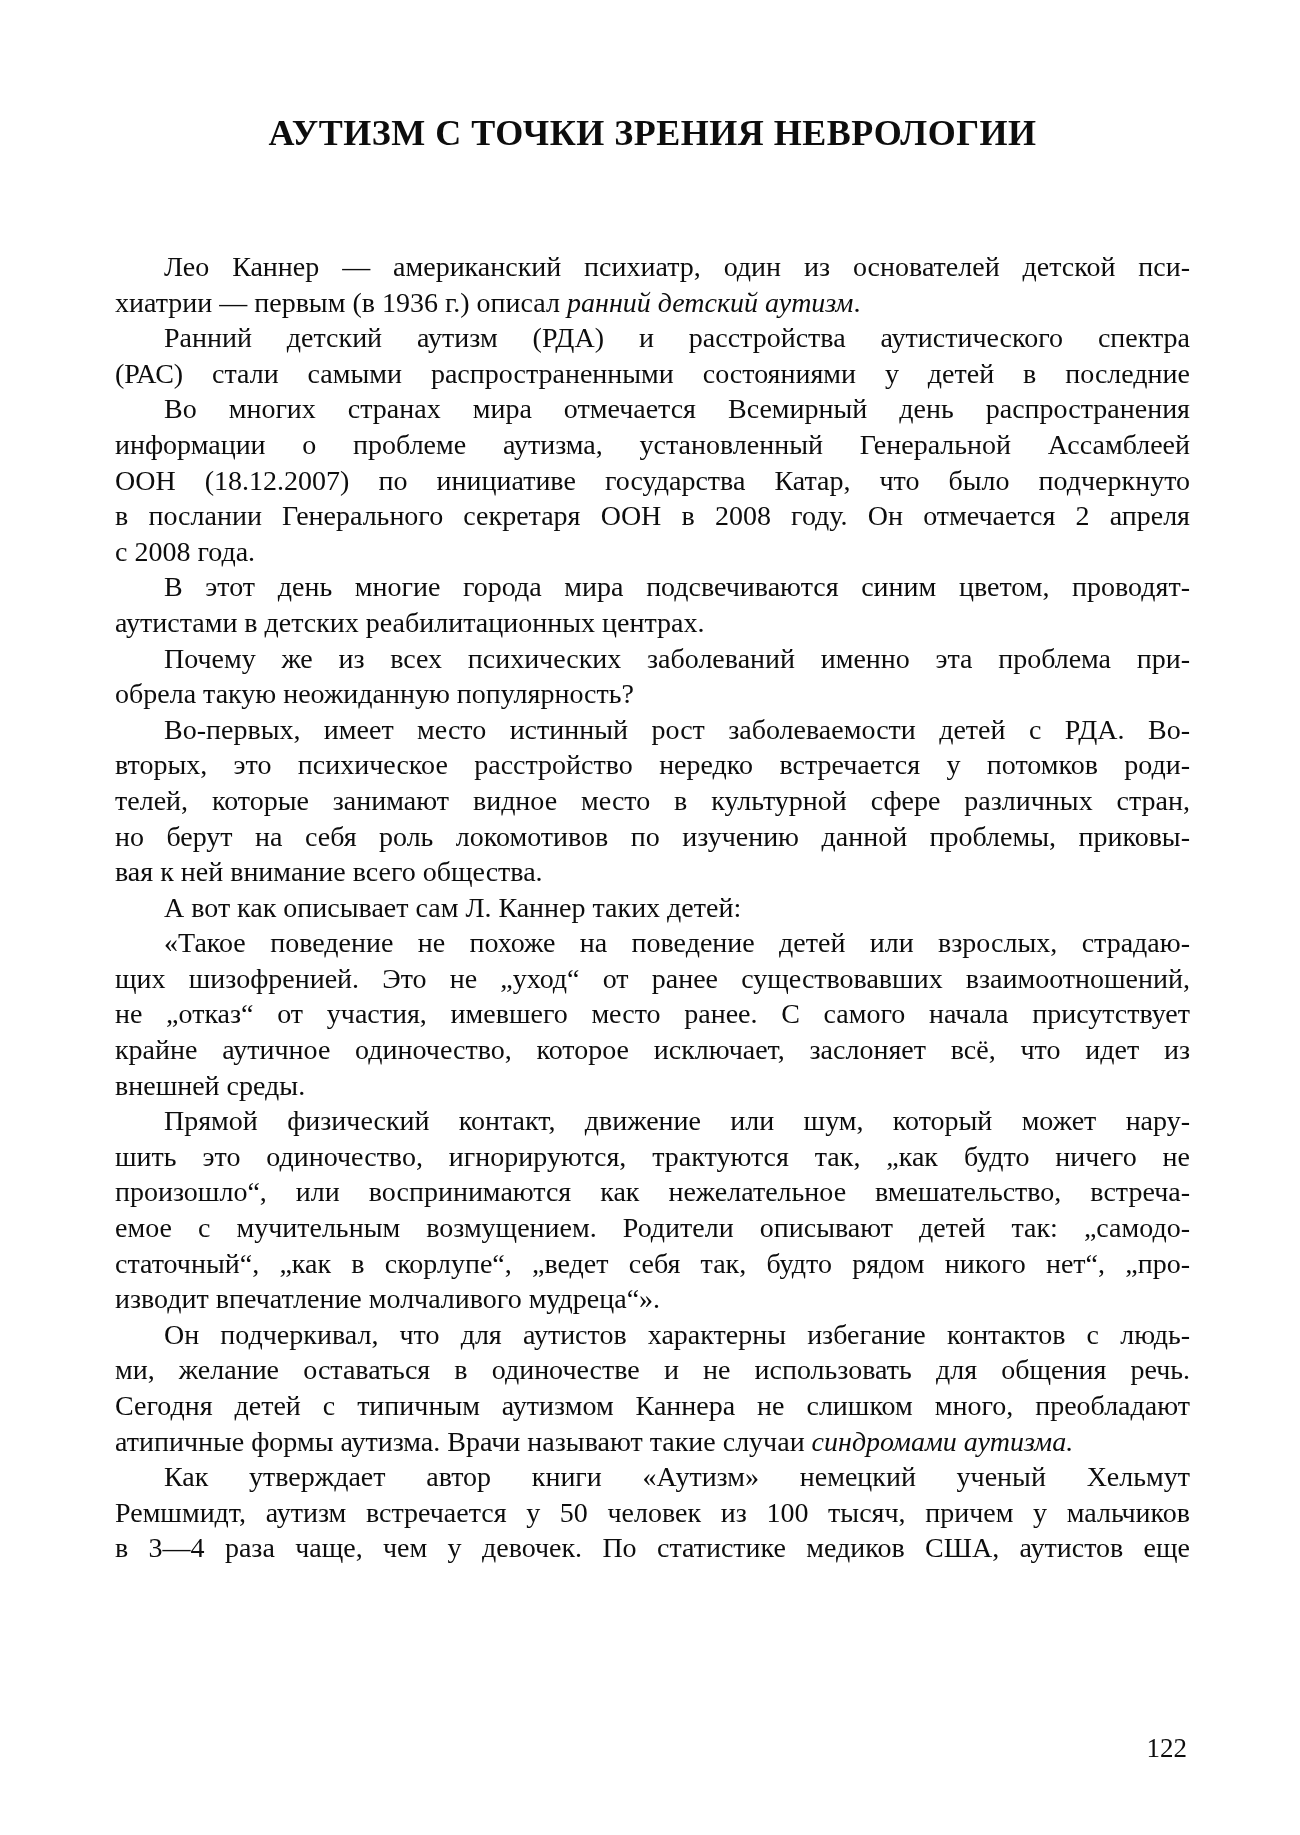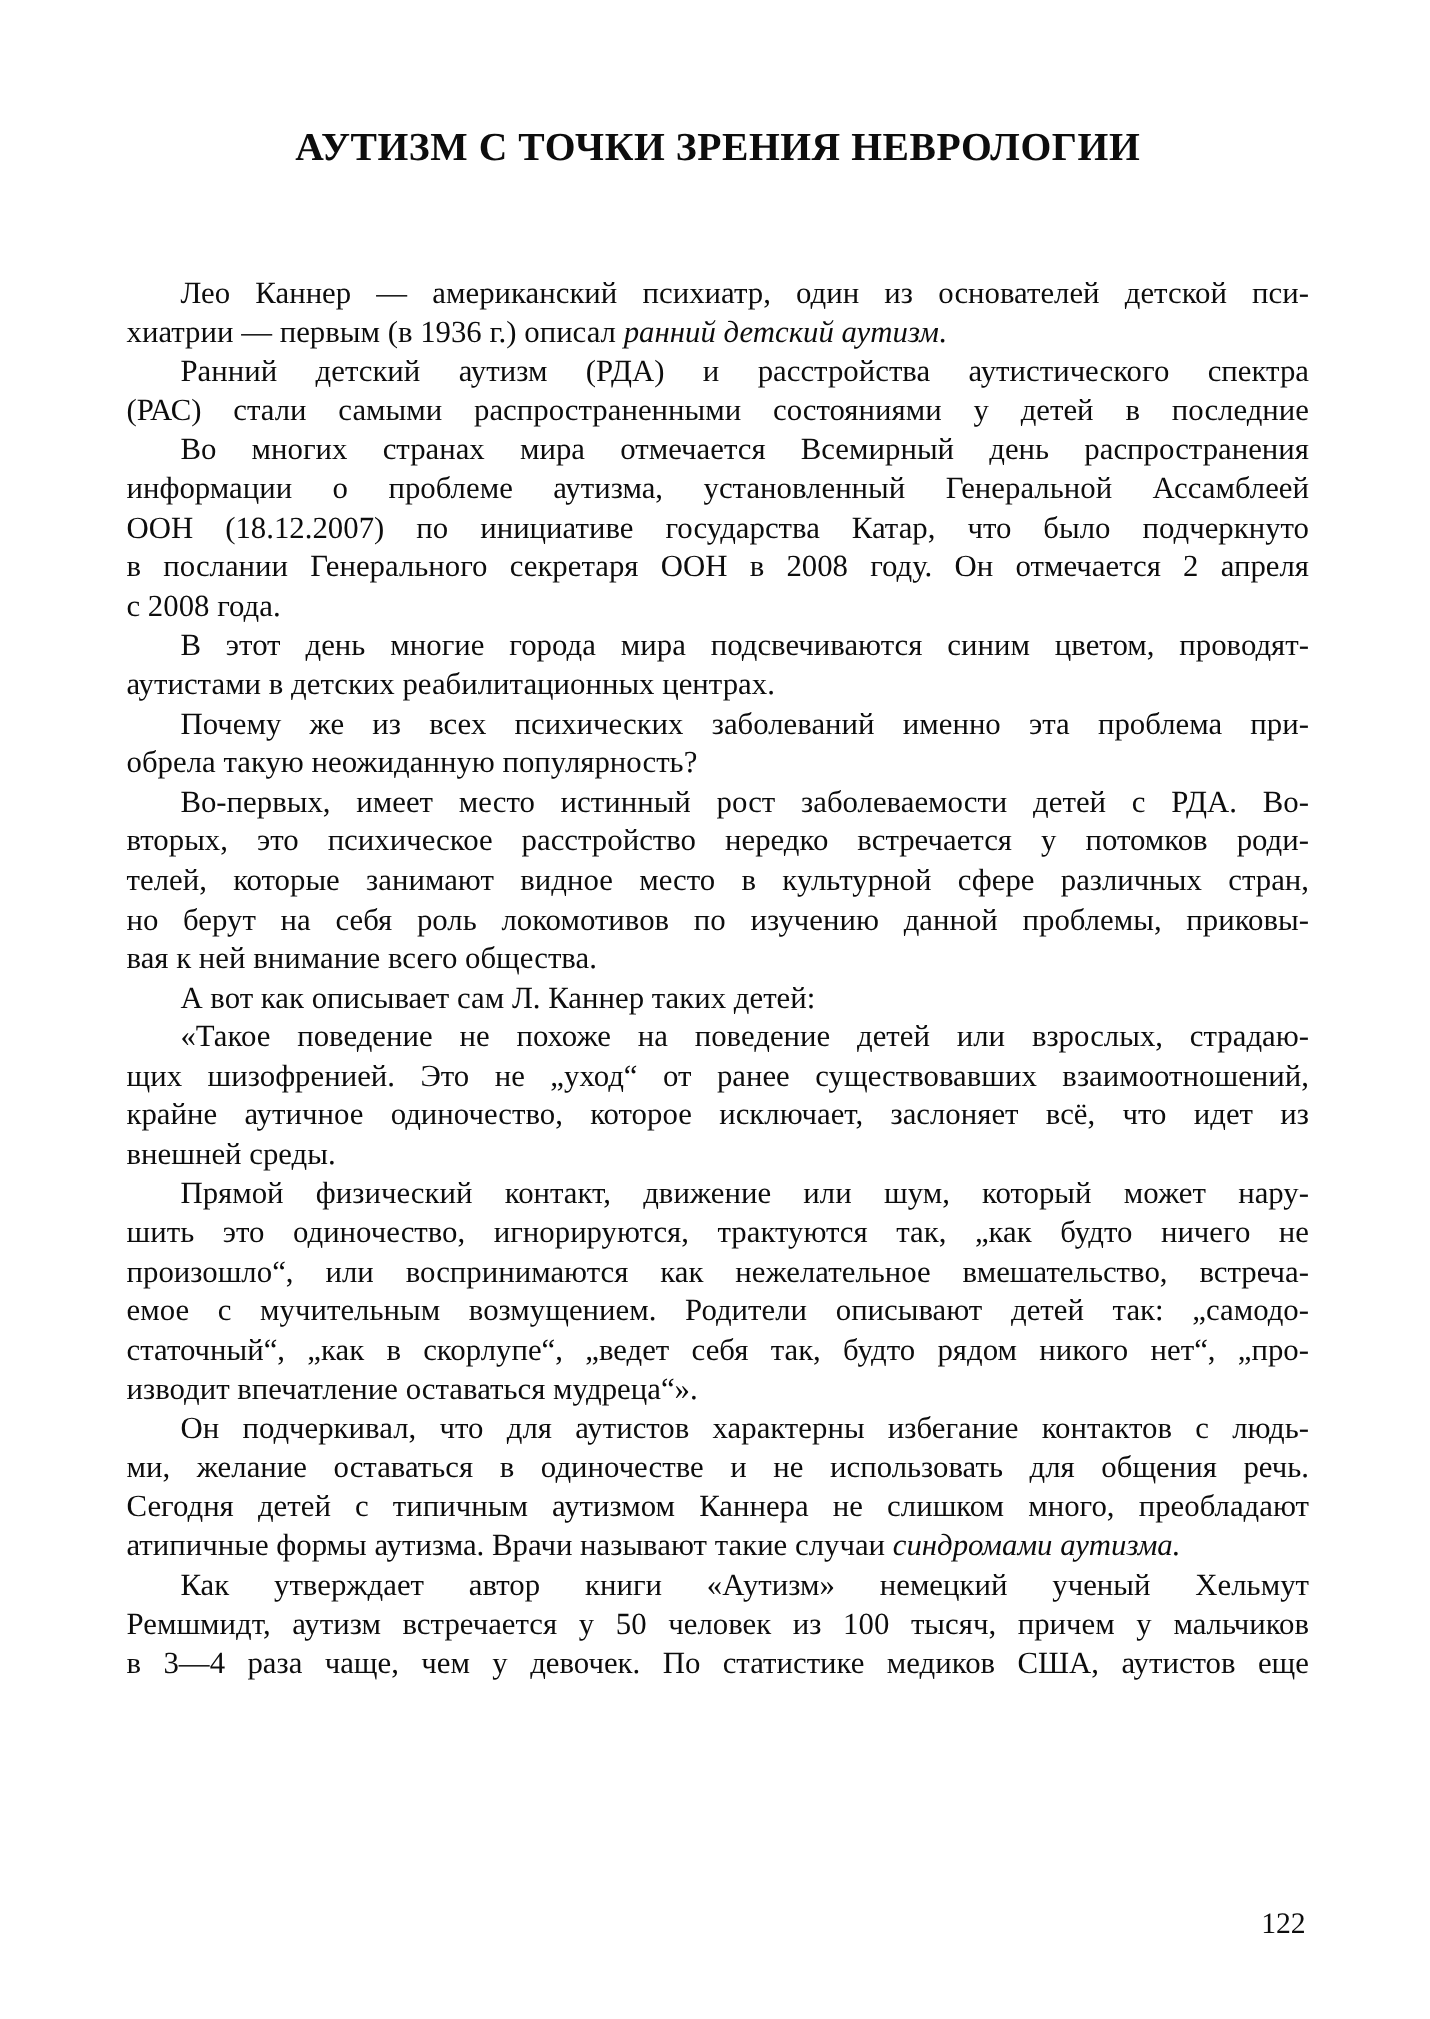--- a/index.html
+++ b/index.html
@@ -77,30 +77,31 @@
         <div class="line"><span>телей, которые занимают видное место в культурной сфере различных стран,</span></div>
         <div class="line"><span>но берут на себя роль локомотивов по изучению данной проблемы, приковы-</span></div>
         <div class="line lastline"><span>вая к ней внимание всего общества.</span></div>
       </div>
       <div class="paragraph">
         <div class="line first lastline"><span>А вот как описывает сам Л. Каннер таких детей:</span></div>
       </div>
       <div class="paragraph">
         <div class="line first"><span>«Такое поведение не похоже на поведение детей или взрослых, страдаю-</span></div>
         <div class="line"><span>щих шизофренией. Это не „уход“ от ранее существовавших взаимоотношений,</span></div>
+        <div class="line"><span>не „отказ“ от участия, имевшего место ранее. С самого начала присутствует</span></div>
         <div class="line"><span>крайне аутичное одиночество, которое исключает, заслоняет всё, что идет из</span></div>
         <div class="line lastline"><span>внешней среды.</span></div>
       </div>
       <div class="paragraph">
         <div class="line first"><span>Прямой физический контакт, движение или шум, который может нару-</span></div>
         <div class="line"><span>шить это одиночество, игнорируются, трактуются так, „как будто ничего не</span></div>
         <div class="line"><span>произошло“, или воспринимаются как нежелательное вмешательство, встреча-</span></div>
         <div class="line"><span>емое с мучительным возмущением. Родители описывают детей так: „самодо-</span></div>
         <div class="line"><span>статочный“, „как в скорлупе“, „ведет себя так, будто рядом никого нет“, „про-</span></div>
-        <div class="line lastline"><span>изводит впечатление оставаться мудреца“».</span></div>
+        <div class="line lastline"><span>изводит впечатление молчаливого мудреца“».</span></div>
       </div>
       <div class="paragraph">
         <div class="line first"><span>Он подчеркивал, что для аутистов характерны избегание контактов с людь-</span></div>
         <div class="line"><span>ми, желание оставаться в одиночестве и не использовать для общения речь.</span></div>
         <div class="line"><span>Сегодня детей с типичным аутизмом Каннера не слишком много, преобладают</span></div>
         <div class="line lastline"><span>атипичные формы аутизма. Врачи называют такие случаи </span><em>синдромами аутизма.</em></div>
       </div>
       <div class="paragraph">
         <div class="line first"><span>Как утверждает автор книги «Аутизм» немецкий ученый Хельмут</span></div>
         <div class="line"><span>Ремшмидт, аутизм встречается у 50 человек из 100 тысяч, причем у мальчиков</span></div>

